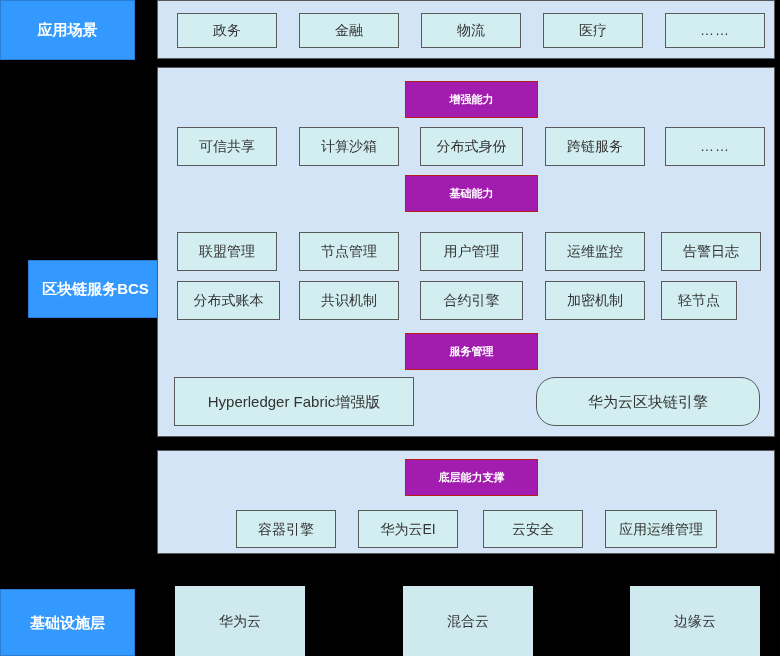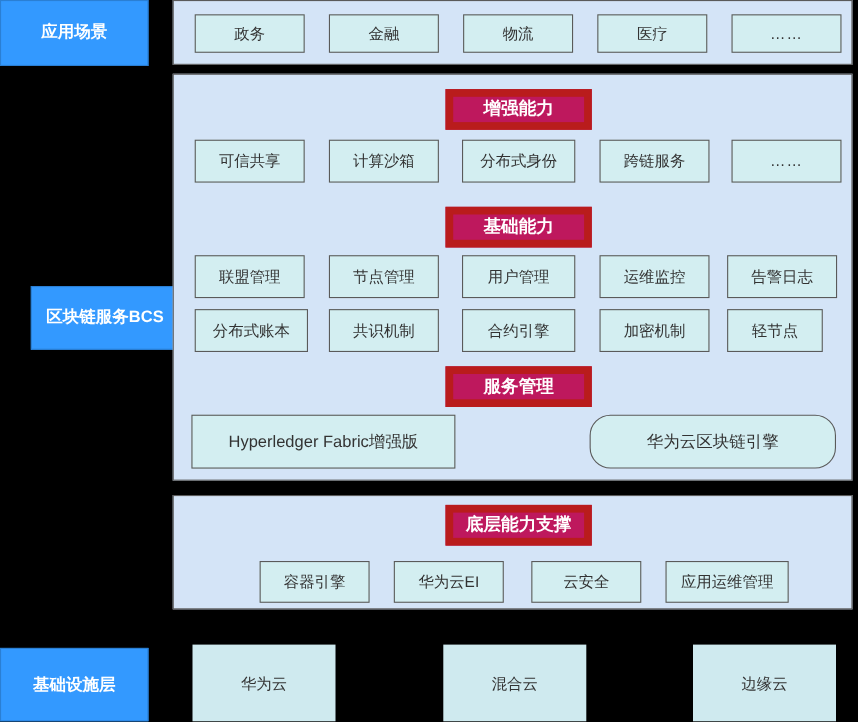--- a/index.html
+++ b/index.html
@@ -35,25 +35,25 @@
   
   .panel {
     position: absolute;
     background: #d4e4f7;
     border: 1px solid #5a5a5a;
   }
 
   
   .section-header {
     position: absolute;
-    background: #be185d;
-    border: 7px solid #b91c1c;
+    background: #a21caf;
+    border: 1px solid #b91c1c;
     color: #ffffff;
     font-weight: bold;
-    font-size: 16px;
+    font-size: 11px;
     display: flex;
     align-items: center;
     justify-content: center;
     text-align: center;
   }
 
   
   .card {
     position: absolute;
     background: #d3eef1;
@@ -125,21 +125,21 @@
     <div class="card" style="left:262px; top:59px; width:103px; height:39px;">
       <span>分布式身份</span>
     </div>
     <div class="card" style="left:387px; top:59px; width:100px; height:39px;">
       <span>跨链服务</span>
     </div>
     <div class="card dots" style="left:507px; top:59px; width:100px; height:39px;">
       <span>……</span>
     </div>
 
-    <div class="section-header" style="left:247px; top:120px; width:133px; height:37px;">
+    <div class="section-header" style="left:247px; top:107px; width:133px; height:37px;">
       <span>基础能力</span>
     </div>
 
     <div class="card" style="left:19px; top:164px; width:100px; height:39px;">
       <span>联盟管理</span>
     </div>
     <div class="card" style="left:141px; top:164px; width:100px; height:39px;">
       <span>节点管理</span>
     </div>
     <div class="card" style="left:262px; top:164px; width:103px; height:39px;">
@@ -157,21 +157,21 @@
     </div>
     <div class="card" style="left:141px; top:213px; width:100px; height:39px;">
       <span>共识机制</span>
     </div>
     <div class="card" style="left:262px; top:213px; width:103px; height:39px;">
       <span>合约引擎</span>
     </div>
     <div class="card" style="left:387px; top:213px; width:100px; height:39px;">
       <span>加密机制</span>
     </div>
-    <div class="card" style="left:503px; top:213px; width:87px; height:39px;">
+    <div class="card" style="left:503px; top:213px; width:76px; height:39px;">
       <span>轻节点</span>
     </div>
 
     <div class="section-header" style="left:247px; top:265px; width:133px; height:37px;">
       <span>服务管理</span>
     </div>
 
     <div class="card wide" style="left:16px; top:309px; width:240px; height:49px;">
       <span>Hyperledger Fabric增强版</span>
     </div>

